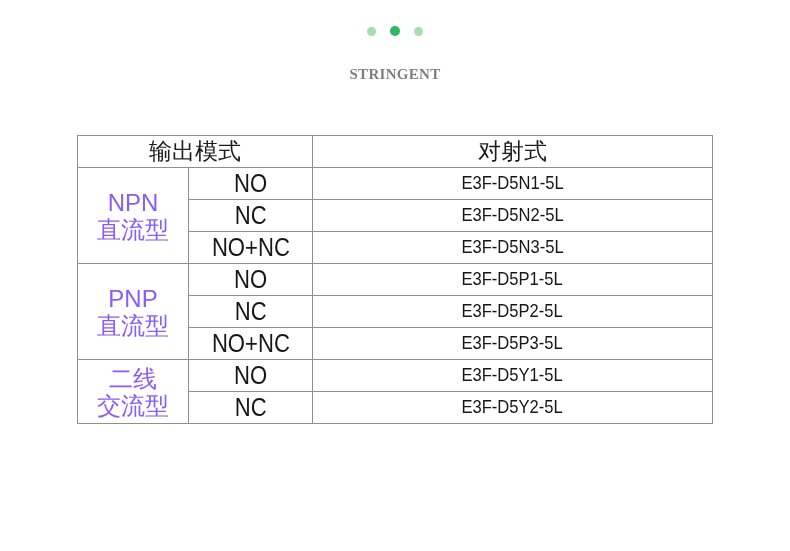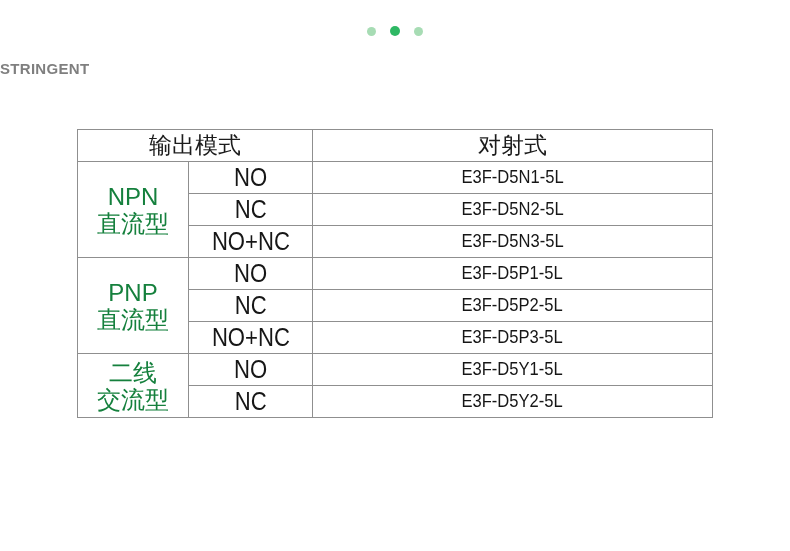--- a/index.html
+++ b/index.html
@@ -30,47 +30,49 @@
     height: 10px;
     display: flex;
     justify-content: center;
     align-items: center;
     gap: 14px;
   }
   .dot { width: 9px; height: 9px; border-radius: 50%; background: #a7dcb4; }
   .dot.mid { width: 10px; height: 10px; background: #2eb864; }
 
   .tagline {
-    margin-top: 22px;
+    margin-top: 28px;
+    text-align: center;
     font-size: 15px;
     line-height: 21px;
     font-weight: 700;
     color: #7f7f7f;
     letter-spacing: 0.3px;
+    font-family: Liberation Serif, serif;
   }
 
   table.spec {
     width: 635px;
     margin: 50px auto 0 auto;
     border-collapse: collapse;
     table-layout: fixed;
     text-align: center;
   }
   table.spec td {
     border: 1px solid #8f8f8f;
     padding: 0;
     vertical-align: middle;
     background: #ffffff;
   }
   .hdr td { height: 32px; font-size: 23px; color: #1c1c1c; }
   .row td { height: 30px; }
   .group-cell {
     font-size: 24px;
     line-height: 27px;
-    color: #15803d;
+    color: #8b5cf6;
   }
   .group-line { display: block; }
   .mode-text {
     display: inline-block;
     font-size: 26px;
     transform: scaleX(0.85);
     color: #161616;
   }
   .model-text {
     display: inline-block;

